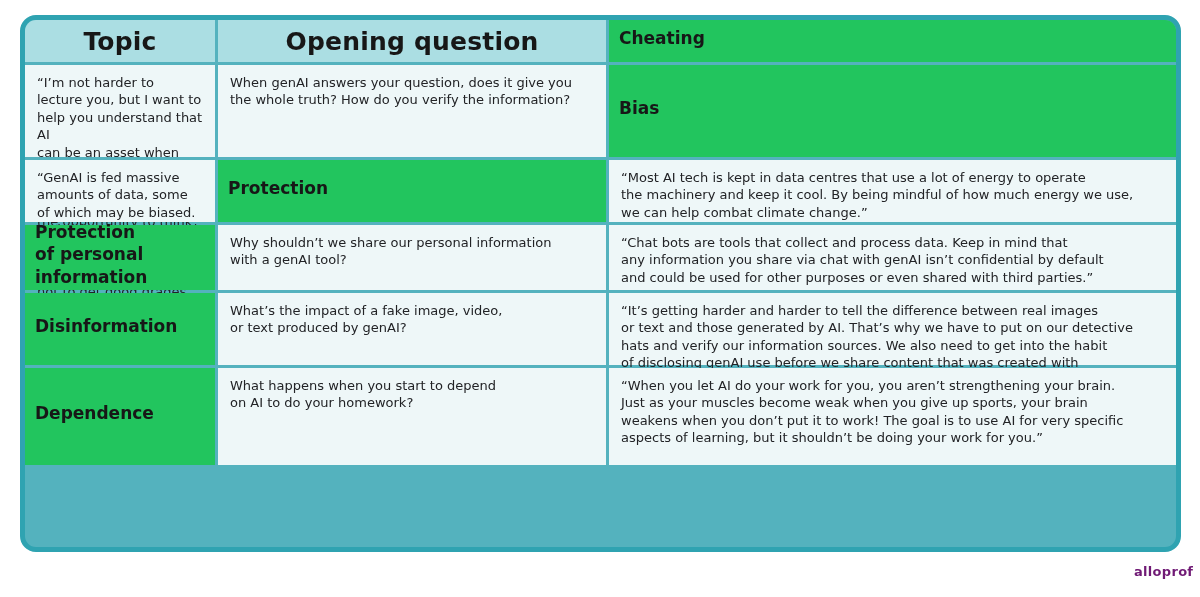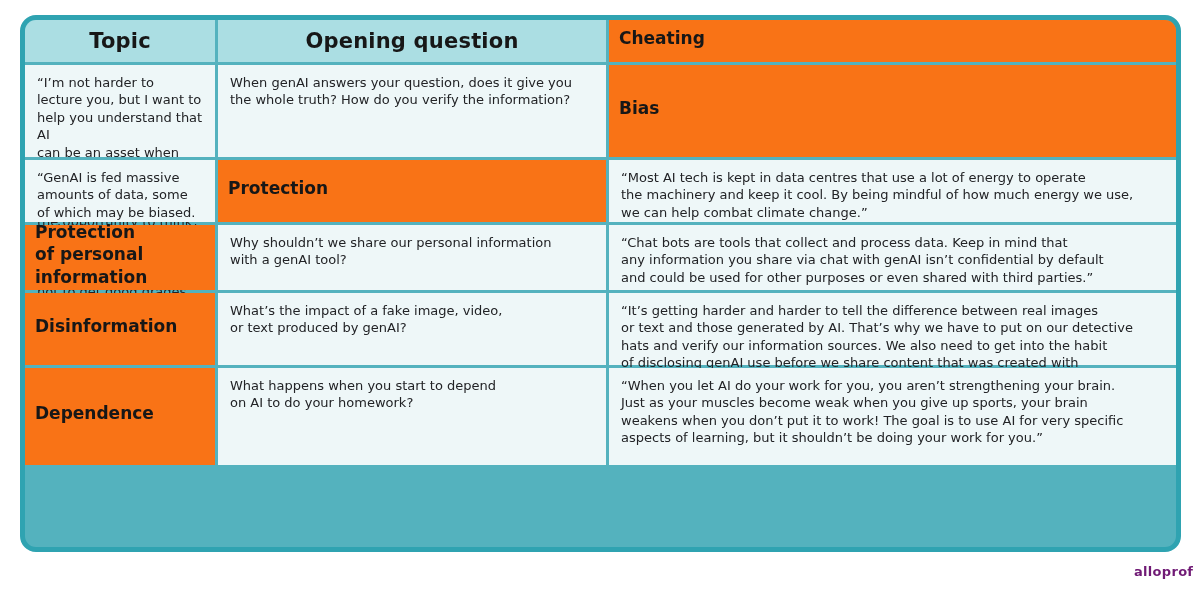--- a/index.html
+++ b/index.html
@@ -30,26 +30,26 @@
     border-radius: 16px;
     overflow: hidden;
   }
   .cell { box-sizing: border-box; color: #1d1d1f; }
   .cell.header {
     background: #abdee3;
     display: flex;
     align-items: center;
     justify-content: center;
     font-weight: bold;
-    font-size: 21px;
+    font-size: 25px;
     letter-spacing: 0.2px;
     color: #171717;
   }
   .cell.topic {
-    background: #f97316;
+    background: #22c55e;
     display: flex;
     align-items: center;
     padding: 0 8px 6px 10px;
     font-weight: bold;
     font-size: 17px;
     line-height: 1.3;
     white-space: pre-line;
     color: #171717;
   }
   .cell.body {

